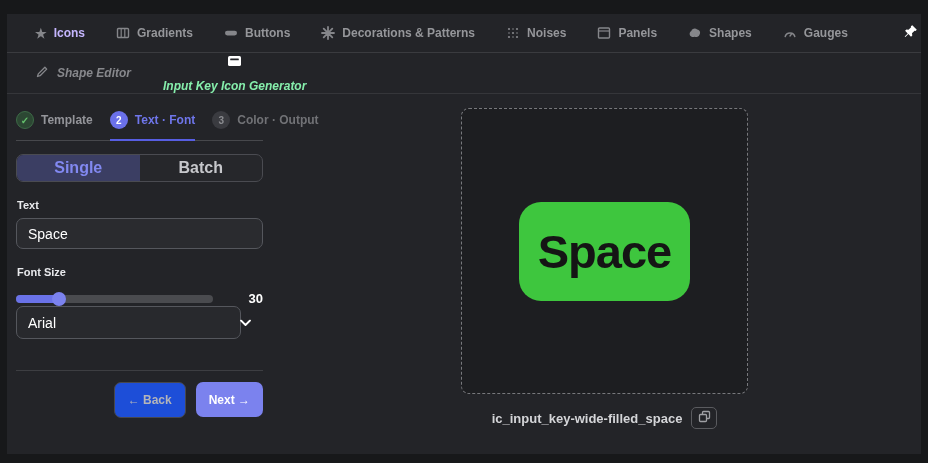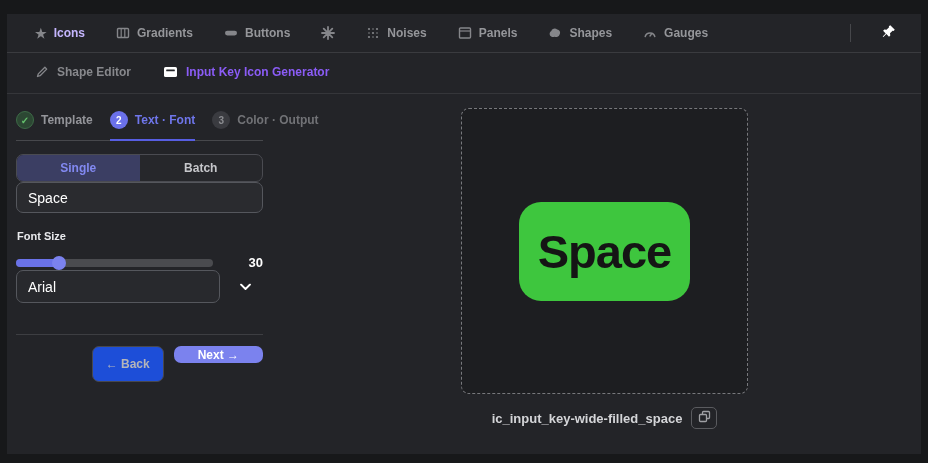--- a/index.html
+++ b/index.html
@@ -26,22 +26,22 @@
   .nav-item svg{display:block;}
   .nav-item.active .nav-label{color:#c4b5fd;}
   .nav-spacer{flex:1;}
   .nav-divider{width:1px;height:18px;background:#46474b;margin-right:24px;}
   .pin-btn{width:26px;height:26px;display:flex;align-items:center;justify-content:center;cursor:pointer;}
   
   .subnav{
     display:flex;align-items:center;height:40px;gap:32px;
     padding:0 28px;border-bottom:1px solid #35363a;
   }
-  .subnav-item{display:flex;align-items:flex-start;gap:8px;font-size:12px;font-weight:bold;color:#87888c;cursor:pointer;}
-  .subnav-item.active{color:#8b5cf6;}
+  .subnav-item{display:flex;align-items:center;gap:8px;font-size:12px;font-weight:bold;color:#87888c;cursor:pointer;font-style:italic;}
+  .subnav-item.active{color:#86efac;flex-direction:column;}
   
   .main{position:relative;height:360px;}
   .left{position:absolute;left:9px;top:0;width:262px;}
   
   .stepper{display:flex;gap:17px;border-bottom:1px solid #47484c;width:247px;margin-top:17px;}
   .step{
     display:flex;align-items:center;gap:7px;padding-bottom:10px;margin-bottom:-1px;
     border-bottom:2px solid transparent;font-size:12px;font-weight:bold;color:#94959a;cursor:pointer;white-space:nowrap;
   }
   .step.active{color:#6f76eb;border-bottom-color:#575ee2;}
@@ -53,57 +53,57 @@
   .step.done .step-circle{background:#2c4733;border:1px solid #3d6a47;color:#64c16d;width:16px;height:16px;}
   .step.active .step-circle{background:#6b71ea;color:#fff;}
   .step.upcoming .step-circle{background:#3a3b40;color:#8b8c90;}
   
   .segmented{
     display:flex;width:247px;height:28px;margin-top:13px;box-sizing:border-box;
     border:1px solid #4a4b51;border-radius:7px;background:#26272b;overflow:hidden;
   }
   .seg-option{
     flex:1;display:flex;align-items:center;justify-content:center;
-    font-size:12px;font-weight:bold;color:#c6c7cb;cursor:pointer;border-radius:0;
+    font-size:16px;font-weight:bold;color:#c6c7cb;cursor:pointer;border-radius:0;
   }
   .seg-option.selected{background:#3b3e63;color:#8289f1;}
   
   .field-label{font-size:11px;font-weight:bold;color:#e9eaed;margin:17px 0 7px 1px;}
   .text-input{
     width:247px;height:31px;box-sizing:border-box;display:block;
     background:#2a2b2f;border:1px solid #55575d;border-radius:7px;
     color:#ffffff;font-size:14px;padding:0 11px;outline:none;
     font-family:"Liberation Sans", sans-serif;
   }
   .slider-row{display:flex;align-items:center;width:247px;margin-top:13px;gap:36px;}
   .slider{position:relative;width:209px;height:8px;background:#4a4b4f;border-radius:4px;cursor:pointer;}
   .slider-fill{position:absolute;left:0;top:0;height:8px;width:22%;background:#6a72e8;border-radius:4px;}
   .slider-thumb{
     position:absolute;left:calc(22% - 7px);top:-3px;width:14px;height:14px;
     border-radius:50%;background:#7b82ee;cursor:grab;
   }
   .slider-value{margin-left:auto;font-size:13px;font-weight:bold;color:#ffffff;}
   .select-wrap{position:relative;width:247px;}
   .font-select{
-    width:204px;height:33px;box-sizing:border-box;display:block;
+    width:225px;height:33px;box-sizing:border-box;display:block;
     background:#28292d;border:1px solid #55575d;border-radius:7px;
     color:#ffffff;font-size:14px;padding:0 11px;outline:none;
     appearance:none;-webkit-appearance:none;-moz-appearance:none;
     font-family:"Liberation Sans", sans-serif;cursor:pointer;
   }
   .chevron{position:absolute;right:12px;top:50%;transform:translateY(-50%);pointer-events:none;display:flex;}
   .left-divider{width:247px;height:1px;background:#3d3e42;margin-top:31px;}
   .buttons-row{display:flex;justify-content:flex-end;gap:10px;width:247px;margin-top:11px;}
   .back-btn{
     height:27px;padding:17px 13px;display:flex;align-items:center;cursor:pointer;
     background:#1d4ed8;border:1px solid #47484e;border-radius:7px;box-sizing:border-box;
     color:#b4b5b9;font-size:12px;font-weight:bold;font-family:inherit;
   }
   .next-btn{
-    height:17px;padding:0 24px;display:flex;align-items:center;cursor:pointer;
+    height:35px;padding:0 13px;display:flex;align-items:center;cursor:pointer;
     background:#7b82ee;border:none;border-radius:7px;box-sizing:border-box;
     color:#ffffff;font-size:12px;font-weight:bold;font-family:inherit;
   }
   
   .right{position:absolute;left:454px;top:14px;width:287px;}
   .preview-box{
     width:287px;height:286px;box-sizing:border-box;
     background:#1d1e21;border:1px dashed #77787c;border-radius:8px;
     display:flex;align-items:center;justify-content:center;
   }
@@ -147,20 +147,21 @@
           </svg>
         </span>
       <span class="nav-label">Buttons</span>
     </div>
     <div class="nav-item">
       <span>
           <svg width="14" height="14" viewBox="0 0 14 14">
             <path d="M7 1v12M1 7h12M2.7 2.7l8.6 8.6M11.3 2.7l-8.6 8.6" stroke="#85868a" stroke-width="1.8" stroke-linecap="round"></path>
           </svg>
         </span>
+      <span class="nav-label">Decorations &amp; Patterns</span>
     </div>
     <div class="nav-item">
       <span>
           <svg width="14" height="14" viewBox="0 0 14 14">
             <g fill="#85868a">
               <circle cx="3" cy="3" r="1.1"></circle>
               <circle cx="7" cy="3" r="1.1" opacity="0.55"></circle>
               <circle cx="11" cy="3" r="1.1"></circle>
               <circle cx="3" cy="7" r="1.1" opacity="0.55"></circle>
               <circle cx="7" cy="7" r="1.1"></circle>
@@ -241,20 +242,21 @@
           <span class="step-circle">3</span>
           <span>Color · Output</span>
         </div>
       </div>
 
       <div class="segmented">
         <div class="seg-option selected">Single</div>
         <div class="seg-option">Batch</div>
       </div>
 
+      <div class="field-label">Text</div>
       <input class="text-input" type="text" value="Space" style="">
 
       <div class="field-label">Font Size</div>
       <div class="slider-row">
         <div class="slider">
           <div class="slider-fill"></div>
           <div class="slider-thumb"></div>
         </div>
         <span class="slider-value">30</span>
       </div>

